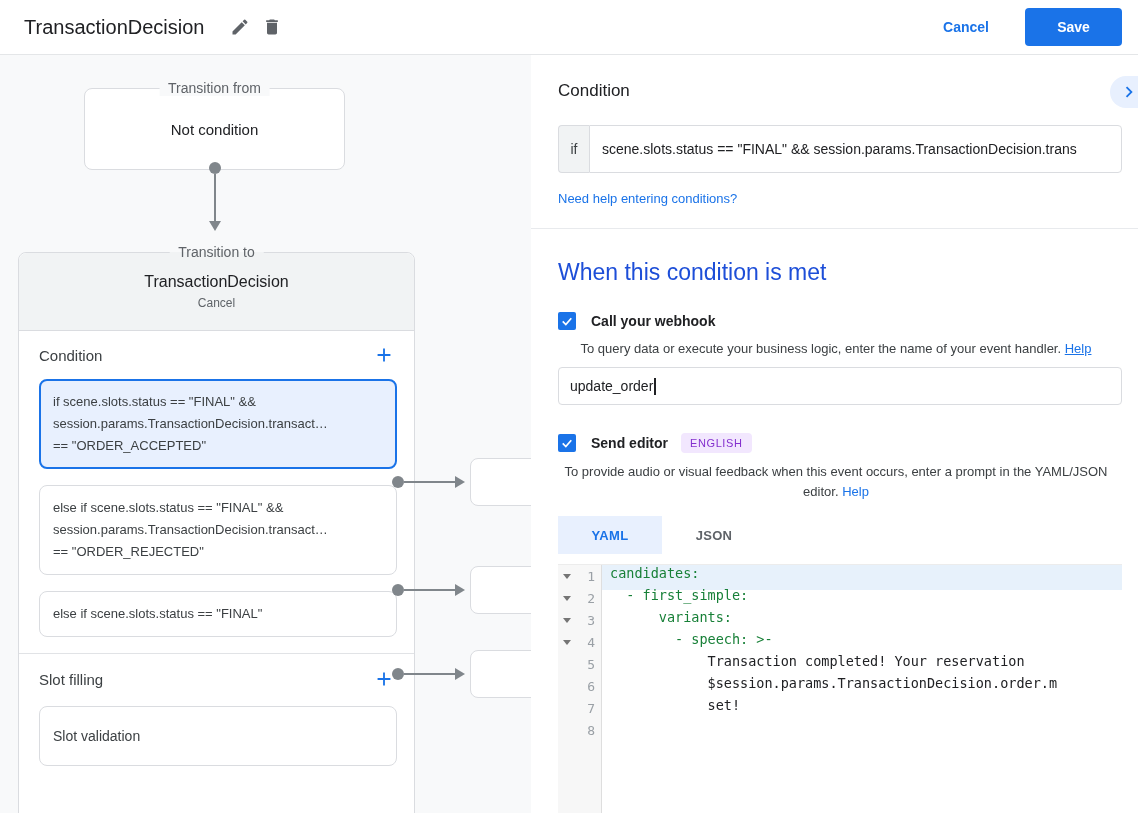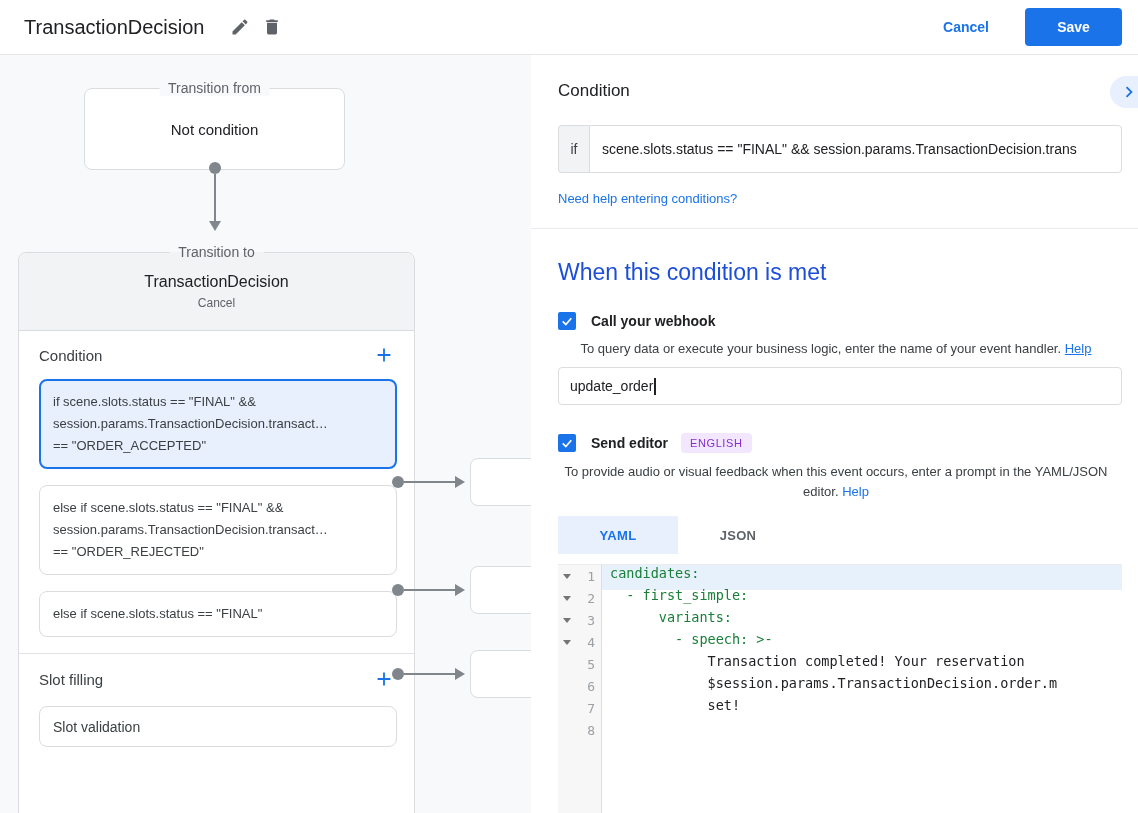--- a/index.html
+++ b/index.html
@@ -47,21 +47,21 @@
   .card-row.bordered { border-bottom:1px solid #e1e3e6; }
   .card-row-label { font-size:15px; color:#3c4043; }
   .add-btn { border:none; background:transparent; width:32px; height:32px; display:flex; align-items:center; justify-content:center; cursor:pointer; }
 
   .cond-label-row { height:48px; }
   .cond-box { margin:0 17px 16px 20px; background:#fff; border:1px solid #dadce0; border-radius:8px; padding:11px 13px; cursor:pointer; }
   .cond-box.selected { background:#e8f0fe; border:2px solid #1a73e8; padding:10px 12px; }
   .cond-line { font-size:13px; line-height:22px; color:#3c4043; white-space:nowrap; overflow:hidden; }
   .section-divider { border-top:1px solid #e1e3e6; }
   .slot-row { height:50px; }
-  .slot-box { margin:2px 17px 16px 20px; height:41px; background:#fff; border:1px solid #dadce0; border-radius:8px;
+  .slot-box { margin:2px 17px 16px 20px; height:60px; background:#fff; border:1px solid #dadce0; border-radius:8px;
               display:flex; align-items:center; padding:0 13px; font-size:14px; color:#3c4043; cursor:pointer; }
 
   
   .panel { position:absolute; left:531px; top:55px; width:607px; height:758px; background:#fff; }
   .panel-inner { padding:0 16px 0 27px; position:relative; height:100%; display:flex; flex-direction:column; }
   .panel-heading { margin-top:26px; font-size:17px; font-weight:400; color:#202124; }
   .expand-pill { position:absolute; top:21px; right:-28px; width:56px; height:32px; border-radius:16px; background:#e8f0fe;
                  border:none; display:flex; align-items:center; padding-left:8px; cursor:pointer; }
 
   .if-row { margin-top:24px; display:flex; height:48px; }
@@ -84,21 +84,21 @@
   .helper { margin-top:9px; font-size:13px; line-height:20px; color:#3c4043; max-width:556px;text-align:center; }
   .helper a { color:#1a73e8; cursor:pointer; }
   .helper a.underlined { text-decoration:underline; }
   .helper a.plain { text-decoration:none; }
 
   .fake-input { margin-top:8px; height:38px; border:1px solid #dadce0; border-radius:4px; display:flex; align-items:center;
                 padding:0 11px; font-size:14px; color:#202124; cursor:text; background:#fff; }
   .caret { display:inline-block; width:1.5px; height:17px; background:#202124; margin-left:1px; }
 
   .tabs { margin-top:14px; display:flex; }
-  .tab { width:120px; height:38px; display:flex; align-items:center; justify-content:center; font-size:13px;
+  .tab { width:104px; height:38px; display:flex; align-items:center; justify-content:center; font-size:13px;
          font-weight:600; letter-spacing:0.3px; color:#5f6368; cursor:pointer; background:transparent; border:none; }
   .tab.active { background:#e8f0fe; color:#1a73e8; }
 
   .editor { margin-top:10px; position:relative; flex:1; min-height:0; overflow:hidden; border-top:1px solid #ececec;
             font-family:"DejaVu Sans Mono", monospace; }
   .gutter-bg { position:absolute; left:0; top:0; bottom:0; width:44px; background:#f7f7f7; border-right:1px solid #dedede; }
   .code-row { position:relative; display:flex; height:22px; align-items:center; }
   .g-fold { width:18px; display:flex; align-items:center; justify-content:center; flex:none; cursor:pointer; }
   .fold-tri { width:0; height:0; border-left:4px solid transparent; border-right:4px solid transparent; border-top:5px solid #757575; }
   .g-num { width:26px; flex:none; text-align:right; padding-right:7px; font-size:13px; color:#9aa0a6; }

